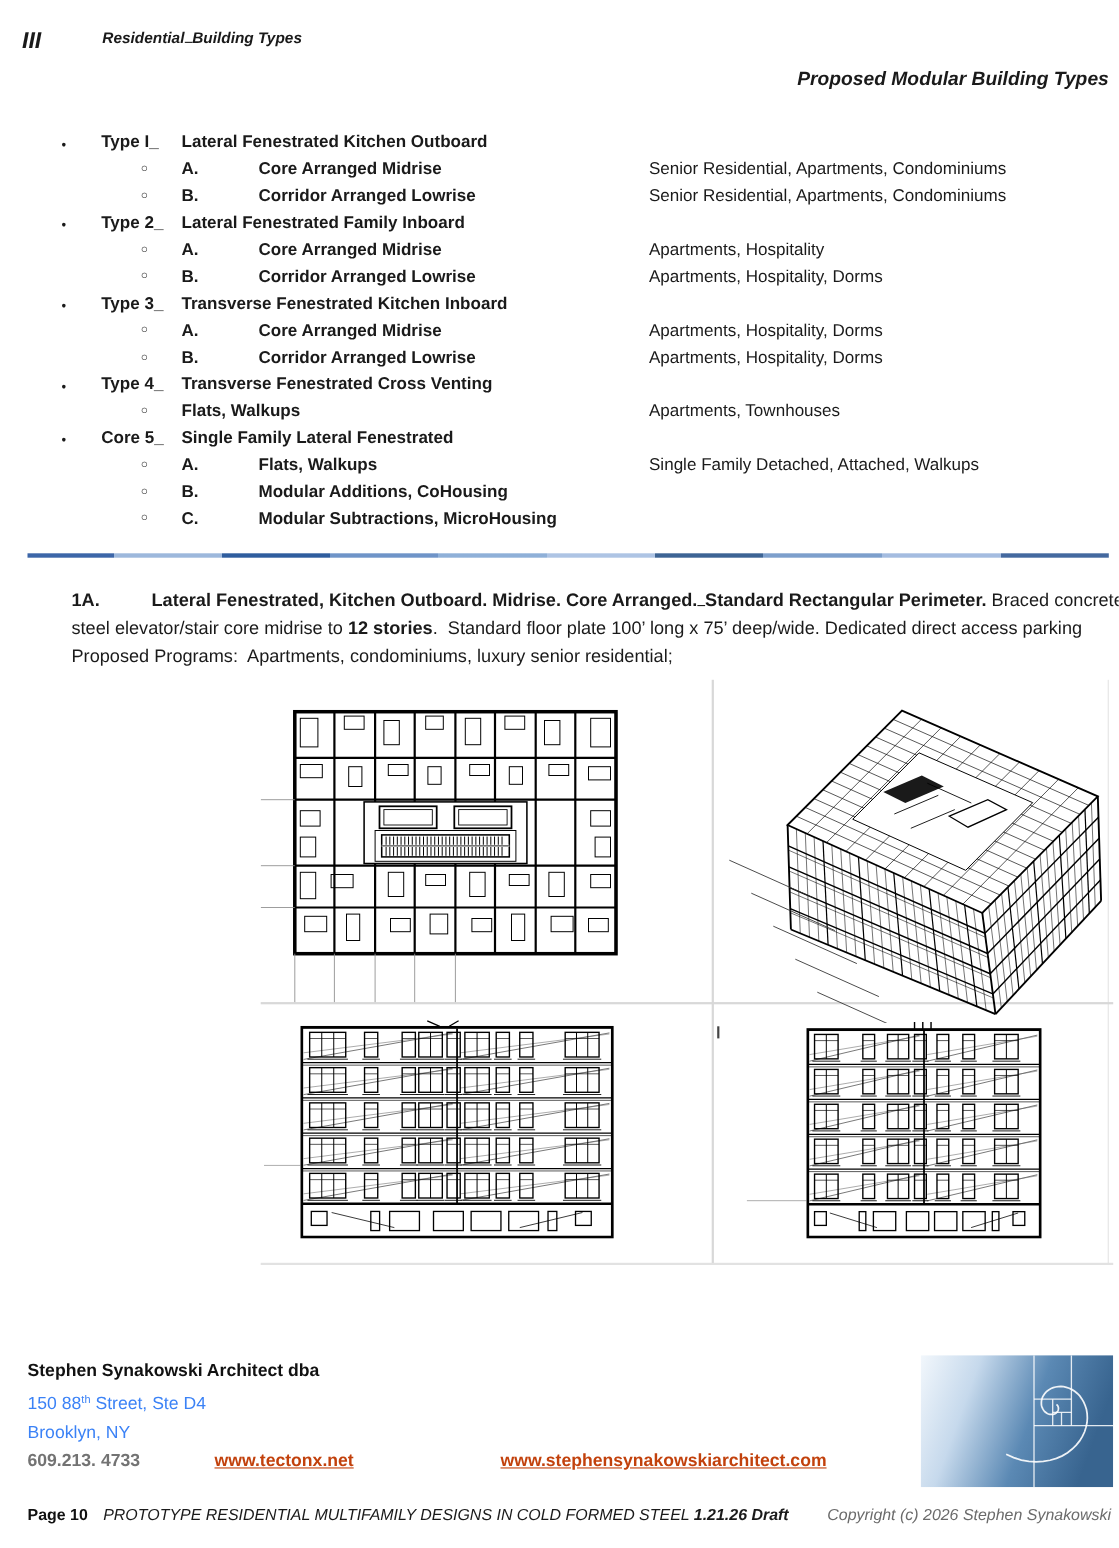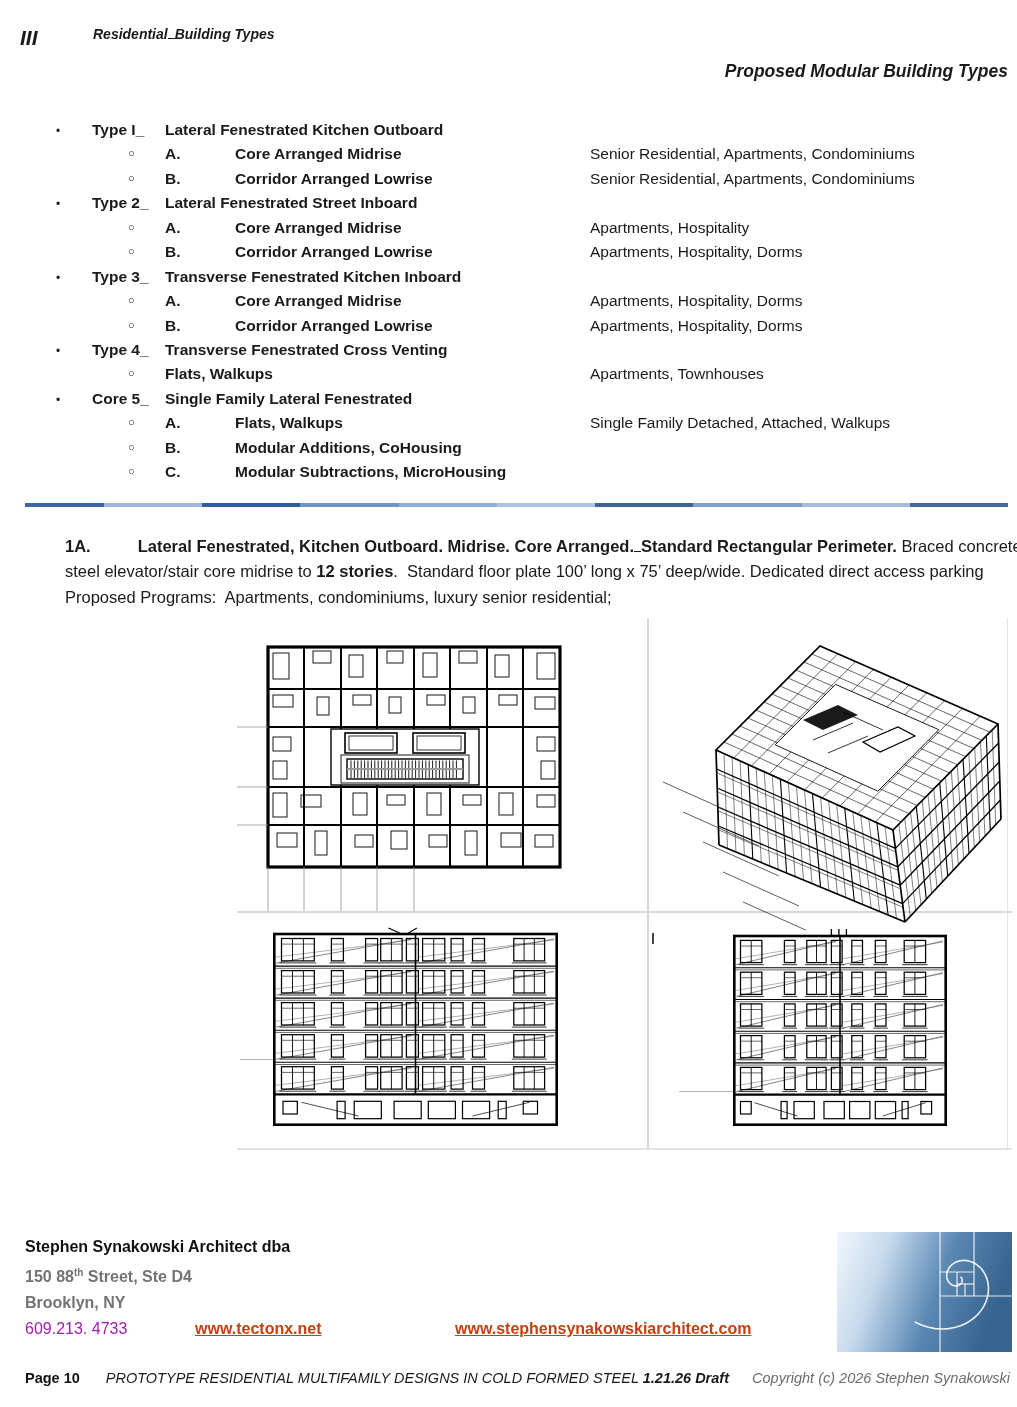--- a/index.html
+++ b/index.html
@@ -28,31 +28,31 @@
     background:linear-gradient(90deg,#3c66a8 0 8%,#9db8dc 8% 18%,#2f5d9e 18% 28%,#6f94c8 28% 38%,#8fb0d8 38% 48%,#aec4e4 48% 58%,#3d6494 58% 68%,#7d9fcc 68% 79%,#a4bce0 79% 90%,#44699f 90% 100%);}
   
   .para{left:25px;top:534px;width:990px;font-size:16.5px;line-height:25.4px;white-space:pre-wrap;margin-left:40px;}
   .para b{font-weight:700;}
   .tabsp{display:inline-block;width:47px;}
   
   .frameline{background:#d8d8d8;}
   
   .footer{left:25px;top:1234px;font-size:16px;line-height:26px;}
   .firm{font-weight:700;color:#111;}
-  .addr{font-weight:700;color:#737373;}
+  .addr{font-weight:400;color:#3b82f6;}
   .contact-row{position:relative;height:26px;}
-  .contact-row .phone{position:absolute;left:0;font-weight:400;color:#a21caf;white-space:nowrap;}
+  .contact-row .phone{position:absolute;left:0;font-weight:700;color:#737373;white-space:nowrap;}
   .contact-row .lnk1{position:absolute;left:170px;}
   .contact-row .lnk2{position:absolute;left:430px;}
   a.doclink{color:#c2410c;font-weight:700;text-decoration:underline;white-space:nowrap;}
   sup{font-size:10px;}
   
   .pagebar{left:25px;top:1370px;width:985px;font-size:14.5px;white-space:nowrap;}
   .pagebar .pg{font-weight:700;color:#111;}
-  .pagebar .doct{font-style:italic;margin-left:26px;}
+  .pagebar .doct{font-style:italic;margin-left:14px;}
   .pagebar .ver{font-style:italic;font-weight:700;}
   .pagebar .copy{position:absolute;right:0;top:0;font-style:italic;color:#6b6b6b;}
   svg{display:block;}
 </style>
 </head>
 <body>
 
 <div class="abs sec-num">III</div>
 <div class="abs page-title"><span>Residential</span><span class="uspace"></span><span>Building Types</span></div>
 
@@ -76,21 +76,21 @@
   <div class="lrow">
       <span class="c-circ">○</span>
       <span class="c-letter">B.</span>
       <span class="c-name">Corridor Arranged Lowrise</span>
       <span class="c-prog">Senior Residential, Apartments, Condominiums</span>
     </div>
 
   <div class="lrow">
       <span class="c-bullet">•</span>
       <span class="c-label">Type 2_</span>
-      <span class="c-name2">Lateral Fenestrated Street Inboard</span>
+      <span class="c-name2">Lateral Fenestrated Family Inboard</span>
     </div>
   <div class="lrow">
       <span class="c-circ">○</span>
       <span class="c-letter">A.</span>
       <span class="c-name">Core Arranged Midrise</span>
       <span class="c-prog">Apartments, Hospitality</span>
     </div>
   <div class="lrow">
       <span class="c-circ">○</span>
       <span class="c-letter">B.</span>

